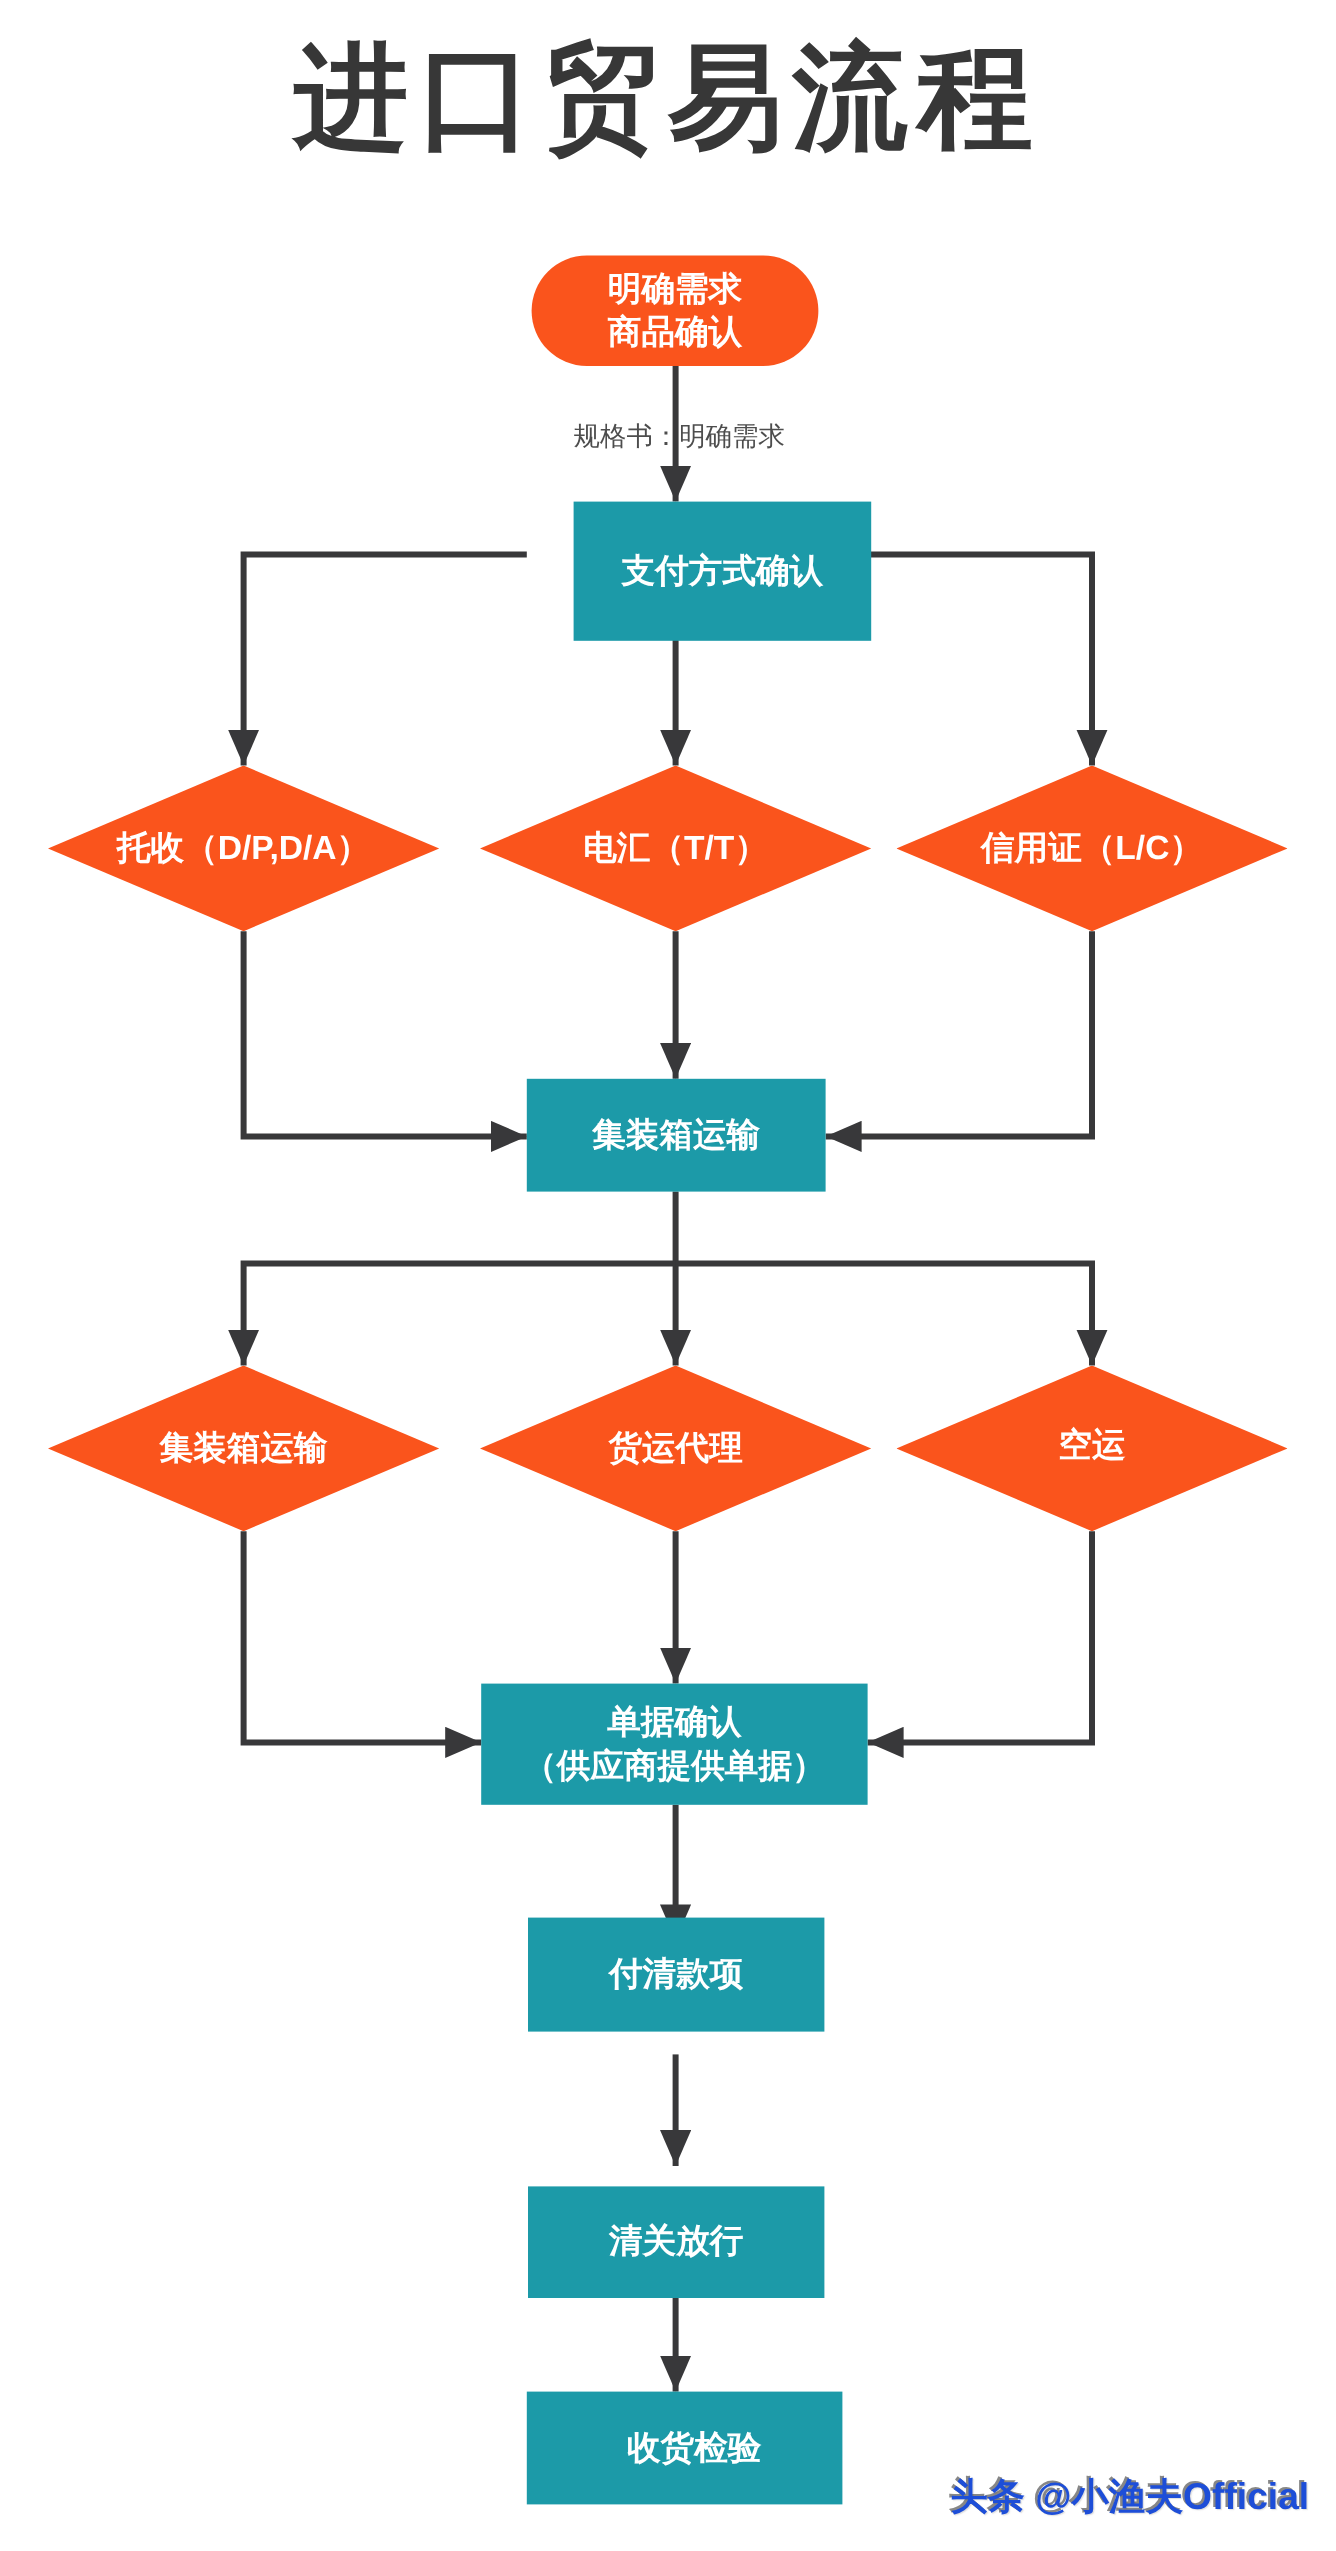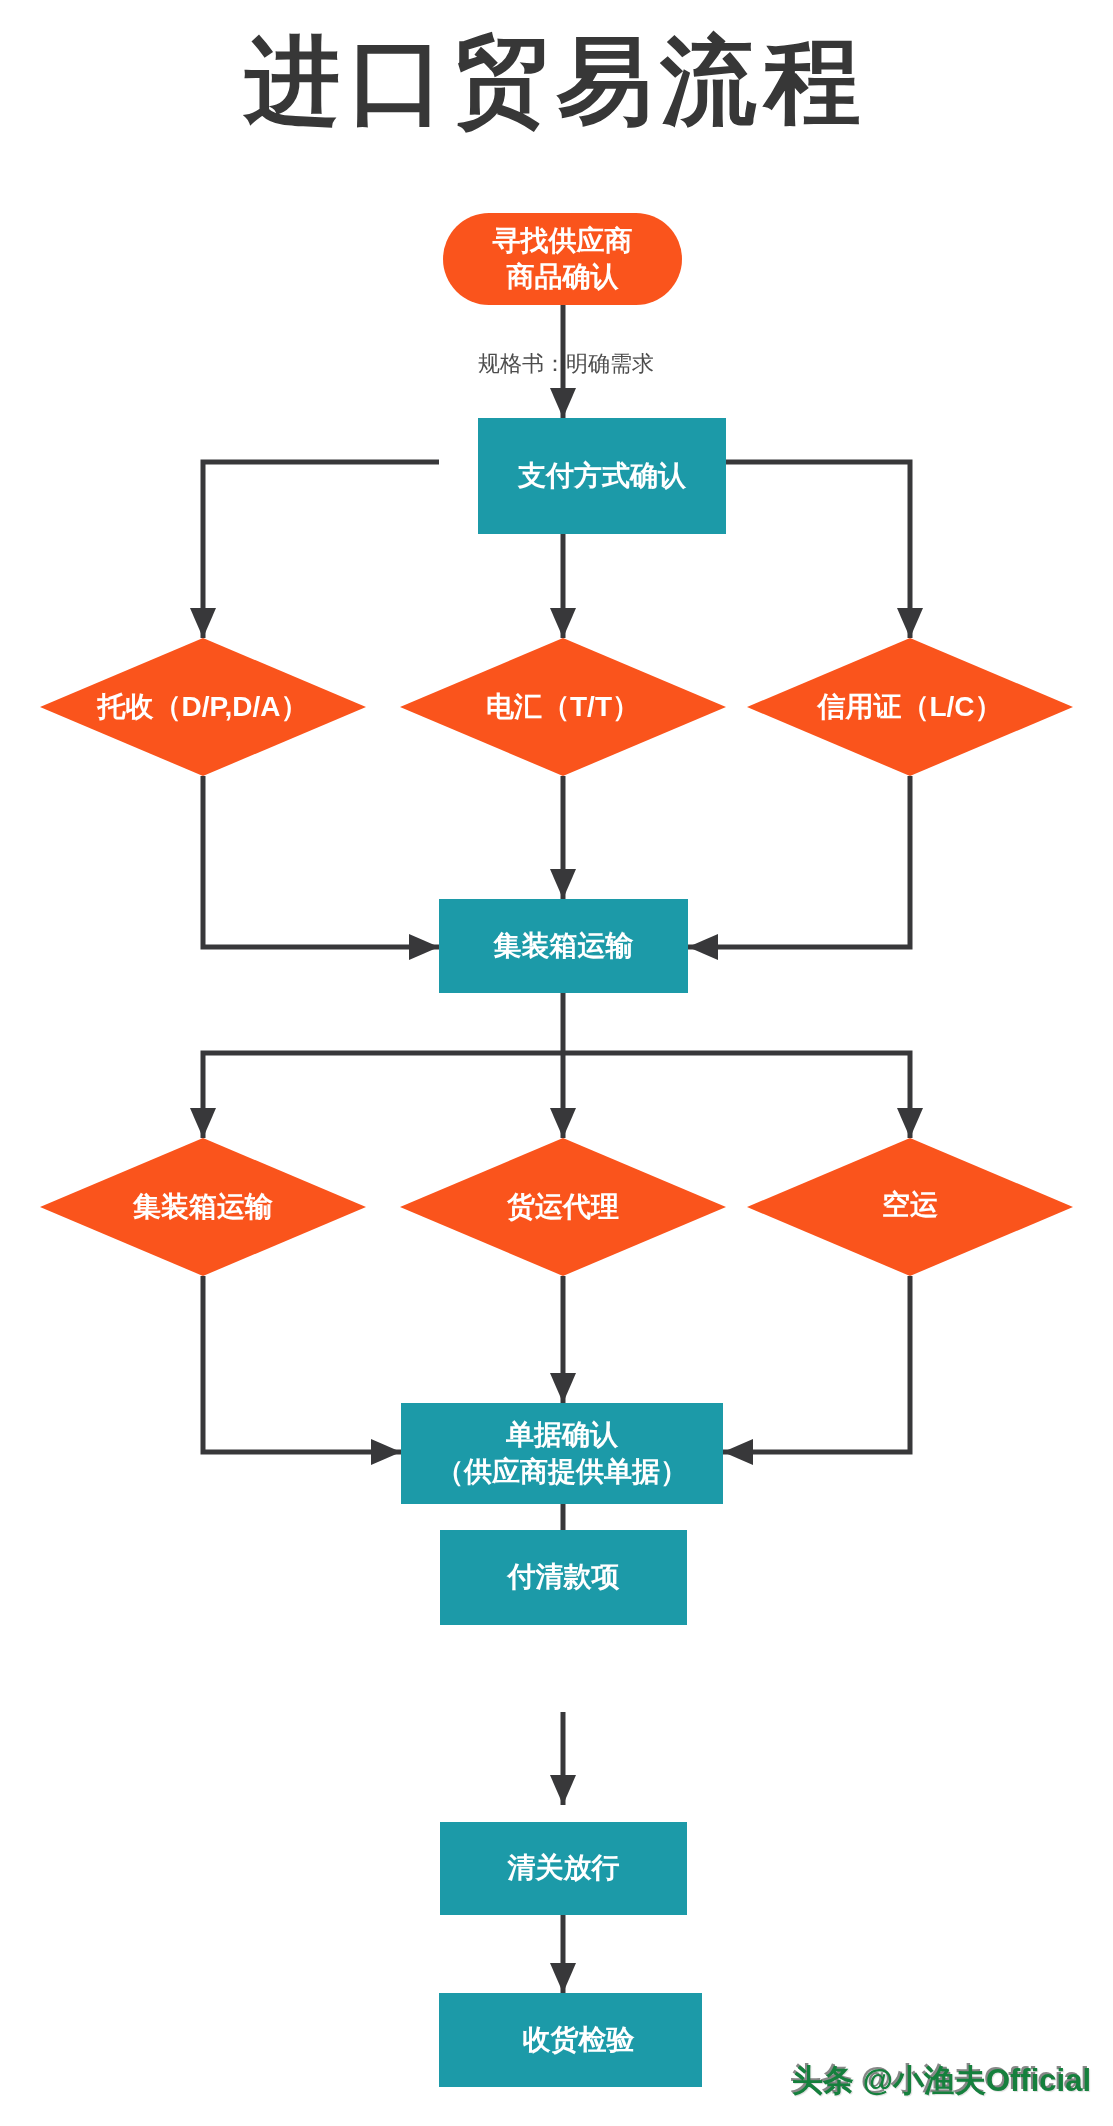--- a/index.html
+++ b/index.html
@@ -64,21 +64,21 @@
     color: var(--label-text, #4d4d4d);
     text-align: right;
   }
   .watermark {
     position: absolute;
     top: 2060px;
     right: 22px;
     white-space: nowrap;
     font-size: 31px;
     font-weight: 700;
-    color: #15803d;
+    color: #1d4ed8;
     text-shadow: -2px -2px 0 rgba(70,70,70,0.65), 1px 1px 1px rgba(120,120,120,0.25);
   }
 </style>
 </head>
 <body>
 
 <div class="canvas">
 
   <h1 class="title">进口贸易流程</h1>
 
@@ -101,21 +101,21 @@
     <path class="conn" d="M203 1276 L203 1452 L401 1452" marker-end="url(#arrow)"></path>
     <path class="conn" d="M910 1276 L910 1452 L723 1452" marker-end="url(#arrow)"></path>
     <path class="conn" d="M563 1276 L563 1403" marker-end="url(#arrow)"></path>
     <path class="conn" d="M563 1504 L563 1617" marker-end="url(#arrow)"></path>
     <path class="conn" d="M563 1712 L563 1805" marker-end="url(#arrow)"></path>
     <path class="conn" d="M563 1898 L563 1993" marker-end="url(#arrow)"></path>
   </svg>
 
   <div class="node pill" style="left:443px; top:213px; width:239px; height:92px;">
     <div>
-      <div>寻找供应商</div>
+      <div>明确需求</div>
       <div>商品确认</div>
     </div>
   </div>
 
   <div class="spec-label">规格书：明确需求</div>
 
   <div class="node process" style="left:439px; top:418px; width:248px; height:116px;margin-left:39px;">
     <span>支付方式确认</span>
   </div>
 
@@ -143,21 +143,21 @@
     <span>空运</span>
   </div>
 
   <div class="node process" style="left:401px; top:1403px; width:322px; height:101px;">
     <div>
       <div>单据确认</div>
       <div>（供应商提供单据）</div>
     </div>
   </div>
 
-  <div class="node process" style="left:440px; top:1530px; width:247px; height:95px;">
+  <div class="node process" style="left:440px; top:1598px; width:247px; height:95px;">
     <span>付清款项</span>
   </div>
 
   <div class="node process" style="left:440px; top:1805px; width:247px; height:93px;margin-top:17px;">
     <span>清关放行</span>
   </div>
 
   <div class="node process" style="left:439px; top:1993px; width:247px; height:94px;padding-left:16px;">
     <span>收货检验</span>
   </div>

